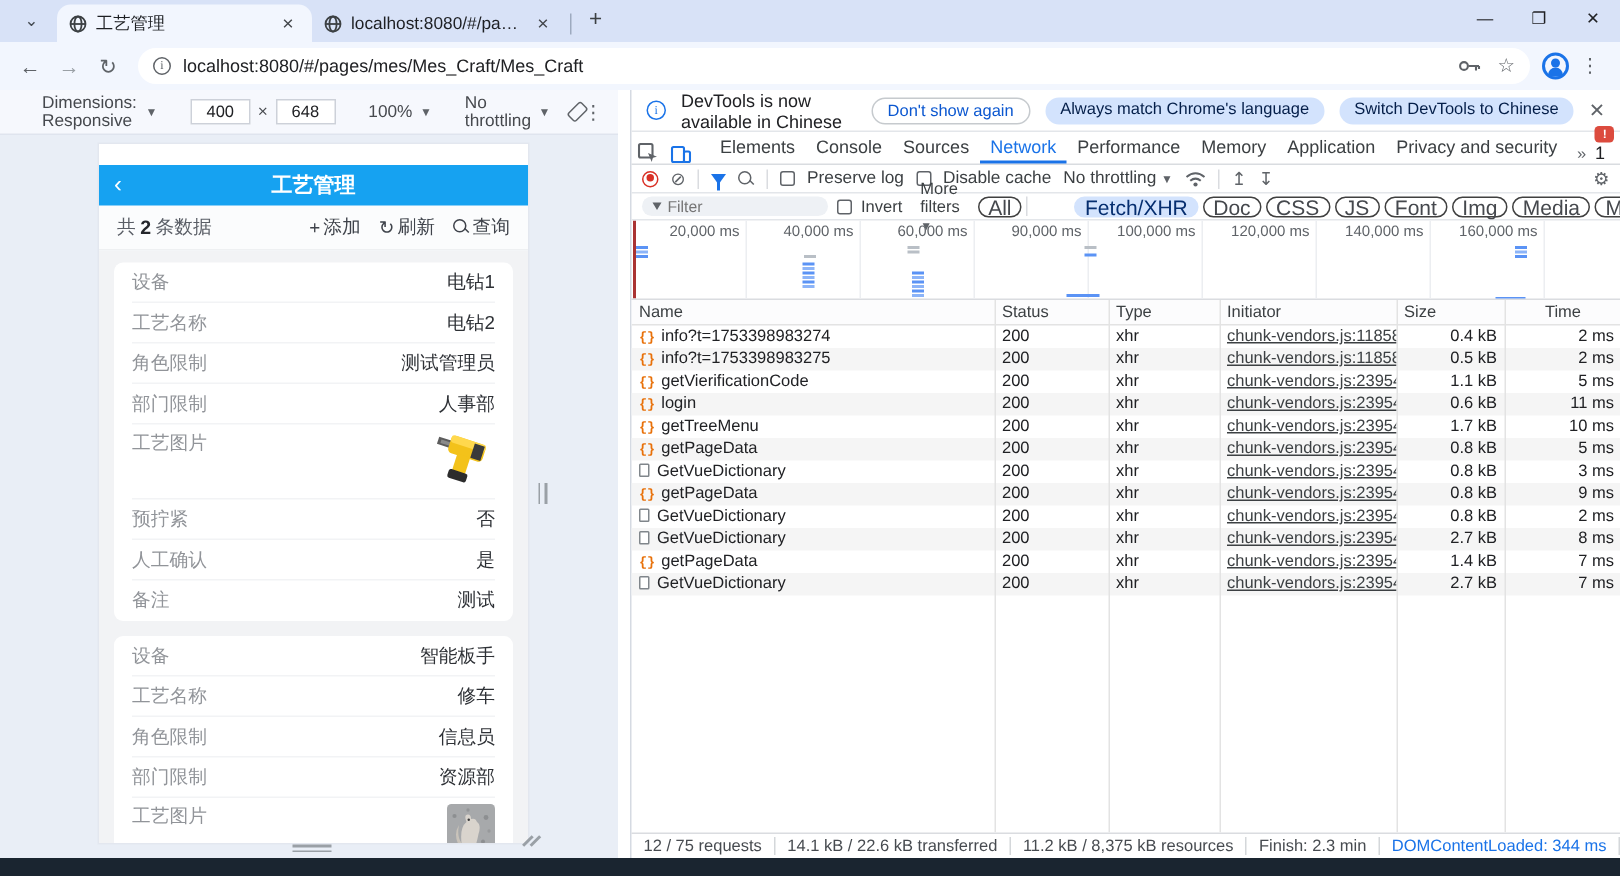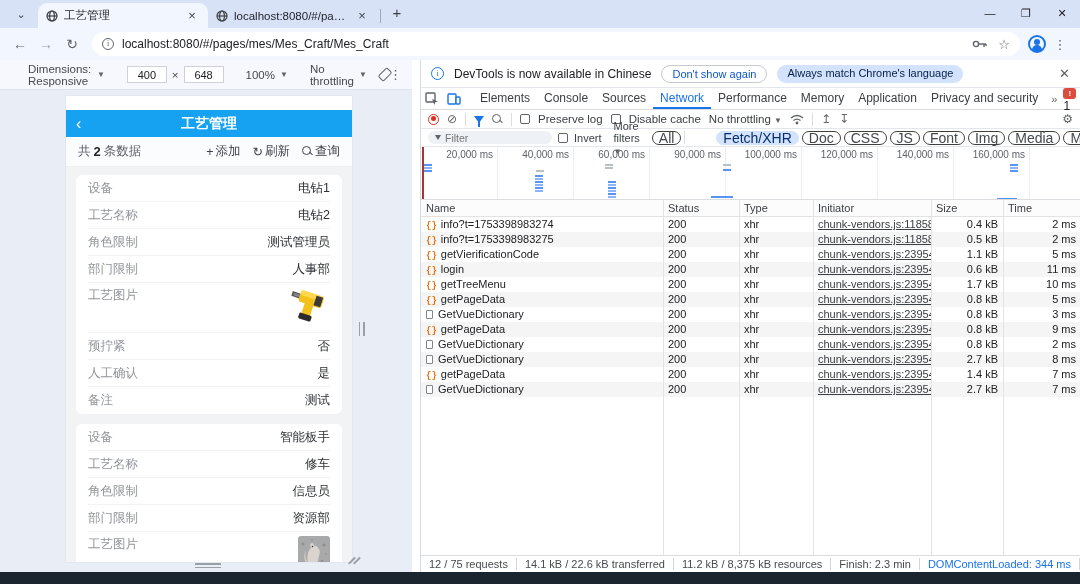--- a/index.html
+++ b/index.html
@@ -72,21 +72,21 @@
   .h-corner i { display:block; width:1.5px; height:9px; background:#9aa0a6; transform:rotate(45deg); float:left; margin-left:3px;}
 
   
   .infobar { height:28px; border-bottom:1px solid #e3e6ea; display:flex; align-items:center; padding:0 10px; gap:10px; flex:none;}
   .blue-i { width:13px; height:13px; border-radius:50%; border:1.4px solid #1a73e8; color:#1a73e8; font-size:8px; line-height:11px; text-align:center; flex:none; font-family:"Liberation Serif",serif;}
   .ib-msg { font-size:12px; }
   .pill { height:18px; border-radius:9px; padding:0 10px; font-size:11px; line-height:17px; white-space:nowrap;}
   .pill.ghost { border:1px solid #c6cace; color:#0b57d0; background:#fff;}
   .pill.fill { background:#d3e3fd; color:#041e49; border:none;}
   .ib-close { margin-left:auto; color:#5f6368; font-size:13px;}
-  .dt-tabbar { height:22px; border-bottom:1px solid #d9dce0; display:flex; align-items:center; flex:none; padding:0 4px;}
+  .dt-tabbar { height:22px; border-bottom:1px solid #d9dce0; display:flex; align-items:flex-end; flex:none; padding:0 4px;}
   .dt-icon { width:22px; text-align:center; flex:none;}
   .dt-div { width:1px; height:14px; background:#dadce0; margin:0 2px;}
   .dt-tab { padding:0 7px; font-size:12px; color:#3c4043; line-height:21px; white-space:nowrap;}
   .dt-tab.active { color:#1a73e8; box-shadow:inset 0 -2px 0 #1a73e8;}
   .dt-more { font-size:11px; color:#5f6368; padding:0 6px;}
   .dt-right { margin-left:auto; display:flex; align-items:center; gap:8px; padding-right:6px;}
   .err-badge { background:#dc4b3e; color:#fff; width:13px; height:11px; border-radius:3px; font-size:8px; font-weight:bold; text-align:center; line-height:11px; display:inline-block;}
   .net-toolbar { height:19px; border-bottom:1px solid #e3e6ea; display:flex; align-items:center; gap:8px; padding:0 7px; font-size:11.5px; color:#3c4043; flex:none;}
   .rec { width:11px; height:11px; border-radius:50%; border:1.5px solid #d93025; position:relative; flex:none;}
   .rec:before { content:""; position:absolute; left:1.5px; top:1.5px; width:5px; height:5px; border-radius:50%; background:#d93025;}
@@ -327,20 +327,21 @@
   </div>
 
   <div class="splitter"></div>
 
   <div class="devtools">
     <div class="infobar">
       <span class="blue-i">i</span>
       <span class="ib-msg">DevTools is now available in Chinese</span>
       <span class="pill ghost">Don't show again</span>
       <span class="pill fill">Always match Chrome's language</span>
+      <span class="pill fill">Switch DevTools to Chinese</span>
       <span class="ib-close">✕</span>
     </div>
 
     <div class="dt-tabbar">
       <span class="dt-icon">
         <svg width="14" height="14" viewBox="0 0 14 14">
             <rect x="1" y="1" width="9" height="9" rx="1" fill="none" stroke="#5f6368" stroke-width="1.4"></rect>
             <path d="M7 7 L13 9.5 L10.2 10.2 L9.5 13 Z" fill="#5f6368"></path>
           </svg>
       </span>
@@ -467,21 +468,21 @@
         <div class="colsep" style="left: 318px;"></div>
         <div class="colsep" style="left: 392px;"></div>
         <div class="colsep" style="left: 510px;"></div>
         <div class="colsep" style="left: 582px;"></div>
         <div class="thead">
           <div class="tcell" style="width: 242px;">Name</div>
           <div class="tcell" style="width: 76px;">Status</div>
           <div class="tcell" style="width: 74px;">Type</div>
           <div class="tcell" style="width: 118px;">Initiator</div>
           <div class="tcell" style="width: 72px;">Size</div>
-          <div class="tcell" style="width: 78px;">Time</div>
+          <div class="tcell" style="width: 78px; text-align: center;">Time</div>
         </div>
         <div>
           <div class="trow">
             <div class="tcell" style="width: 242px;"><span class="n-ico-json">{}</span>info?t=1753398983274</div>
             <div class="tcell" style="width: 76px;">200</div>
             <div class="tcell" style="width: 74px;">xhr</div>
             <div class="tcell" style="width: 118px;"><span class="init-link">chunk-vendors.js:11858</span></div>
             <div class="tcell num" style="width: 72px;">0.4 kB</div>
             <div class="tcell num" style="width: 78px;">2 ms</div>
           </div>

